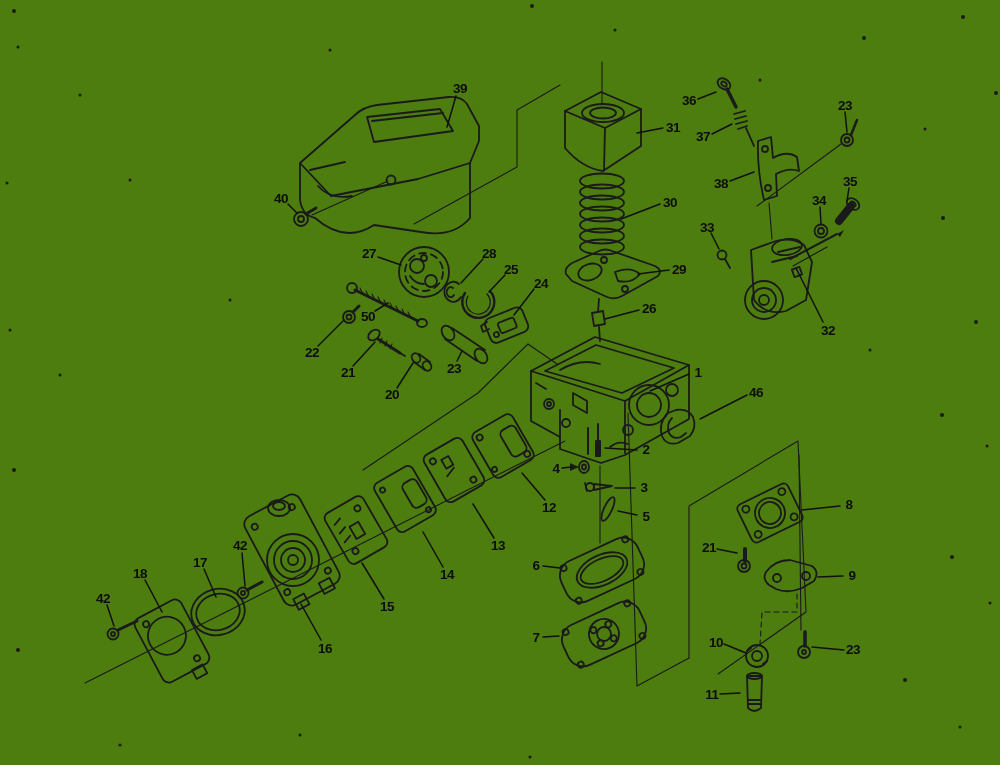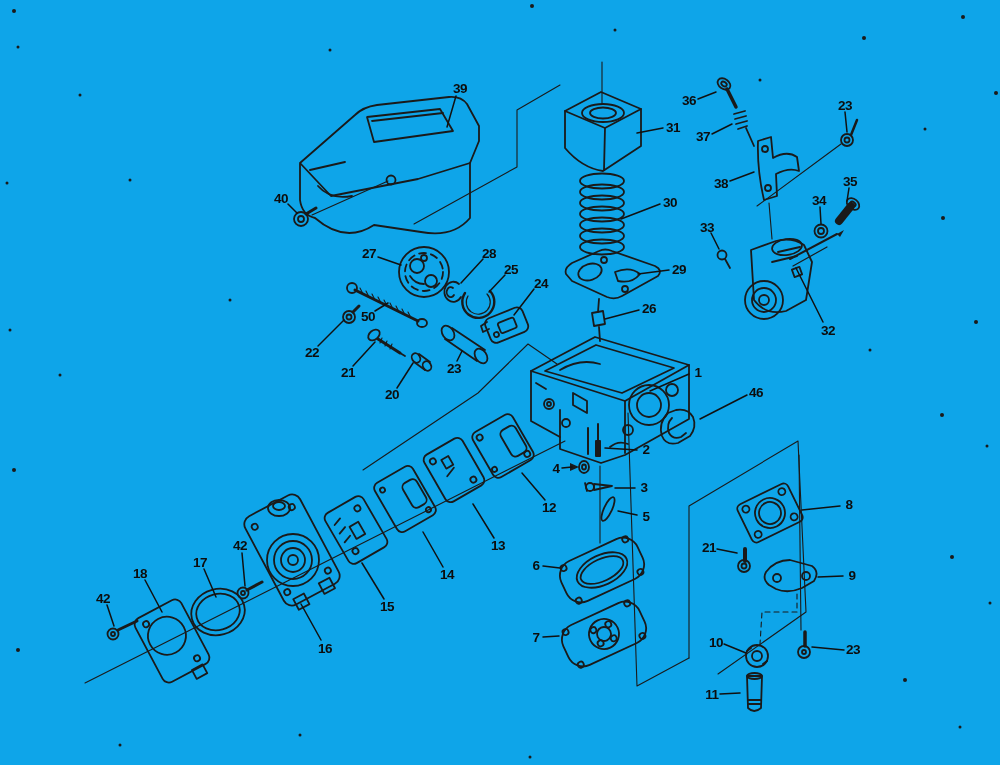--- a/index.html
+++ b/index.html
@@ -1,18 +1,18 @@
 <!DOCTYPE html>
 <html><head>
 <meta charset="utf-8">
 <style>
   html,body { margin:0; padding:0; background:#e8e8e4; }
   .stage {
     position:relative; width:1000px; height:765px; margin:0 auto;
-    background:#0ea5e9; overflow:hidden;
+    background:#4d7c0f; overflow:hidden;
     font-family:"Liberation Sans", sans-serif;
   }
   svg { display:block; }
   .ink   { stroke:#1a1a1a; fill:none; stroke-width:1.8; stroke-linecap:round; stroke-linejoin:round; }
   .thin  { stroke-width:1.1; }
   .fill  { fill:#1a1a1a; stroke:none; }
   .leader{ stroke:#111; stroke-width:1.5; fill:none; stroke-linecap:round; }
   .callout{
     font-family:"Liberation Sans", sans-serif;
     font-weight:bold; font-size:13.5px; fill:#0d0d0d;

